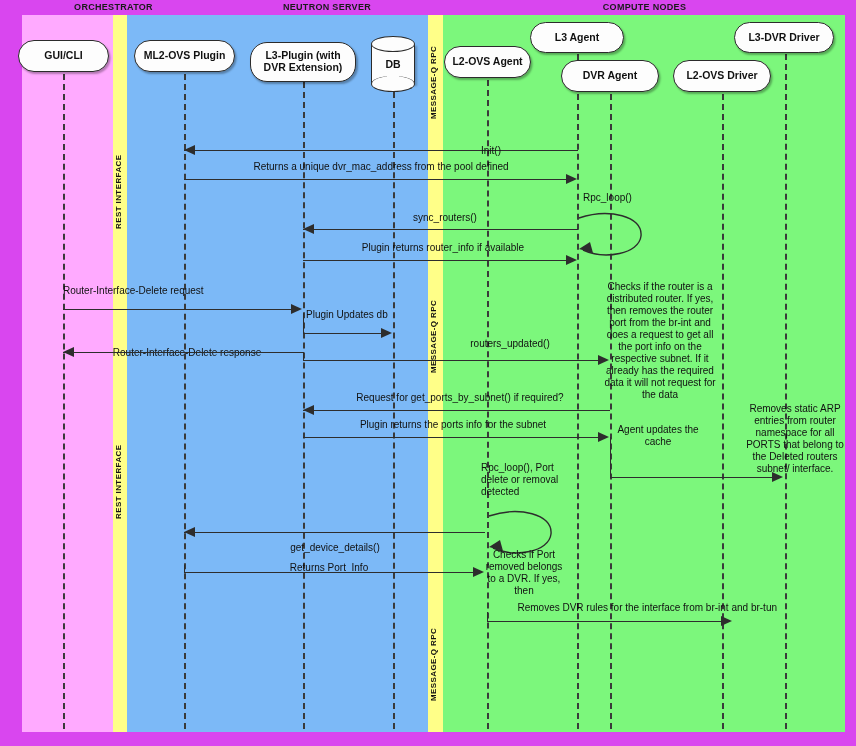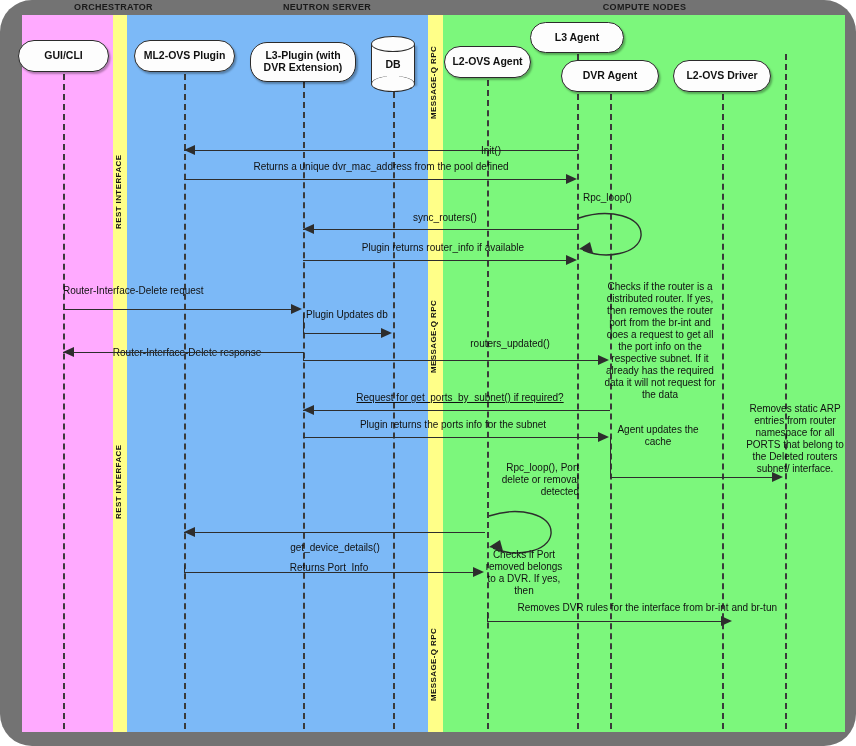--- a/index.html
+++ b/index.html
@@ -1,17 +1,17 @@
 <!DOCTYPE html>
 <html><head>
 <meta charset="utf-8">
 <style>
   html,body{margin:0;padding:0;background:#ffffff;}
   body{font-family:"Liberation Sans",sans-serif;}
-  #canvas{position:relative;width:856px;height:746px;overflow:hidden;background:#737373;border-radius:32px;}
+  #canvas{position:relative;width:856px;height:746px;overflow:hidden;background:#d946ef;}
 
   .zone-header{position:absolute;font-size:9px;font-weight:bold;color:#1a1a1a;
     letter-spacing:.3px;text-align:center;white-space:nowrap;}
 
   .band{position:absolute;}
   .band.orch{background:#ffaaff;}
   .band.neutron{background:#7cb9f7;}
   .band.compute{background:#7cf77c;}
   .band.rest{background:#ffff88;}
   .band.mq{background:#ffff88;}
@@ -98,20 +98,21 @@
     <div class="dbbody"></div>
     <div class="dbbot"></div>
     <div class="dbtop"></div>
     <div class="dblabel">DB</div>
   </div>
 
   <div class="actor" style="left:444px;top:46px;width:87px;height:32px;">L2-OVS Agent</div>
   <div class="actor" style="left:530px;top:22px;width:94px;height:31px;">L3 Agent</div>
   <div class="actor" style="left:561px;top:60px;width:98px;height:32px;">DVR Agent</div>
   <div class="actor" style="left:673px;top:60px;width:98px;height:32px;">L2-OVS Driver</div>
+  <div class="actor" style="left:734px;top:22px;width:100px;height:31px;">L3-DVR Driver</div>
 
   <div class="arrowline" style="left:184px;top:150px;width:394px;"></div>
   <div class="ahead left" style="left:184px;top:145px;"></div>
 
   <div class="msg note left" style="left:481px;top:145px;width:60px;text-align:left;">Init()</div>
 
   <div class="msg" style="left:184px;top:161px;width:394px;">Returns a unique dvr_mac_address from the pool defined</div>
   <div class="arrowline" style="left:184px;top:179px;width:383px;"></div>
   <div class="ahead right" style="left:566px;top:174px;"></div>
 
@@ -144,37 +145,37 @@
 
   <div class="msg" style="left:72px;top:335px;width:230px;margin-top:12px;">Router-Interface-Delete response</div>
   <div class="arrowline" style="left:63px;top:352px;width:240px;"></div>
   <div class="ahead left" style="left:63px;top:347px;"></div>
 
   <div class="msg" style="left:430px;top:338px;width:160px;text-align:center;">routers_updated()</div>
   <div class="arrowline" style="left:303px;top:360px;width:296px;"></div>
   <div class="ahead right" style="left:598px;top:355px;"></div>
   <div class="vtick" style="left:303px;top:352px;height:9px;"></div>
 
-  <div class="msg" style="left:310px;top:392px;width:300px;text-decoration:underline;">Request for get_ports_by_subnet() if required?</div>
+  <div class="msg" style="left:310px;top:392px;width:300px;">Request for get_ports_by_subnet() if required?</div>
   <div class="arrowline" style="left:303px;top:410px;width:307px;"></div>
   <div class="ahead left" style="left:303px;top:405px;"></div>
 
   <div class="msg" style="left:303px;top:419px;width:300px;">Plugin returns the ports info for the subnet</div>
   <div class="arrowline" style="left:303px;top:437px;width:296px;"></div>
   <div class="ahead right" style="left:598px;top:432px;"></div>
 
   <div class="note" style="left:613px;top:424px;width:90px;">Agent updates the cache</div>
 
   <div class="note" style="left:742px;top:403px;width:106px;">Removes static ARP entries from router namespace  for all PORTS that belong to the Deleted routers subnet/ interface.</div>
 
   <div class="arrowline" style="left:610px;top:477px;width:163px;"></div>
   <div class="ahead right" style="left:772px;top:472px;"></div>
   <div class="vtick" style="left:610px;top:437px;height:41px;"></div>
 
-  <div class="note" style="left:481px;top:462px;width:98px;text-align:right;">Rpc_loop(), Port delete or removal detected</div>
+  <div class="note" style="left:481px;top:462px;width:98px;text-align:left;">Rpc_loop(), Port delete or removal detected</div>
   <div class="selfloop" style="left:487px;top:510px;">
     <svg width="70" height="48" viewBox="0 0 70 48">
       <path d="M2,6 C32,-4 66,4 64,24 C62,42 28,48 6,38" fill="none" stroke="#2d2d2d" stroke-width="1.4"></path>
       <polygon points="16,41 2,37 13,30" fill="#2d2d2d"></polygon>
     </svg>
   </div>
 
   <div class="msg" style="left:190px;top:514px;width:290px;margin-top:28px;">get_device_details()</div>
   <div class="arrowline" style="left:184px;top:532px;width:301px;"></div>
   <div class="ahead left" style="left:184px;top:527px;"></div>

